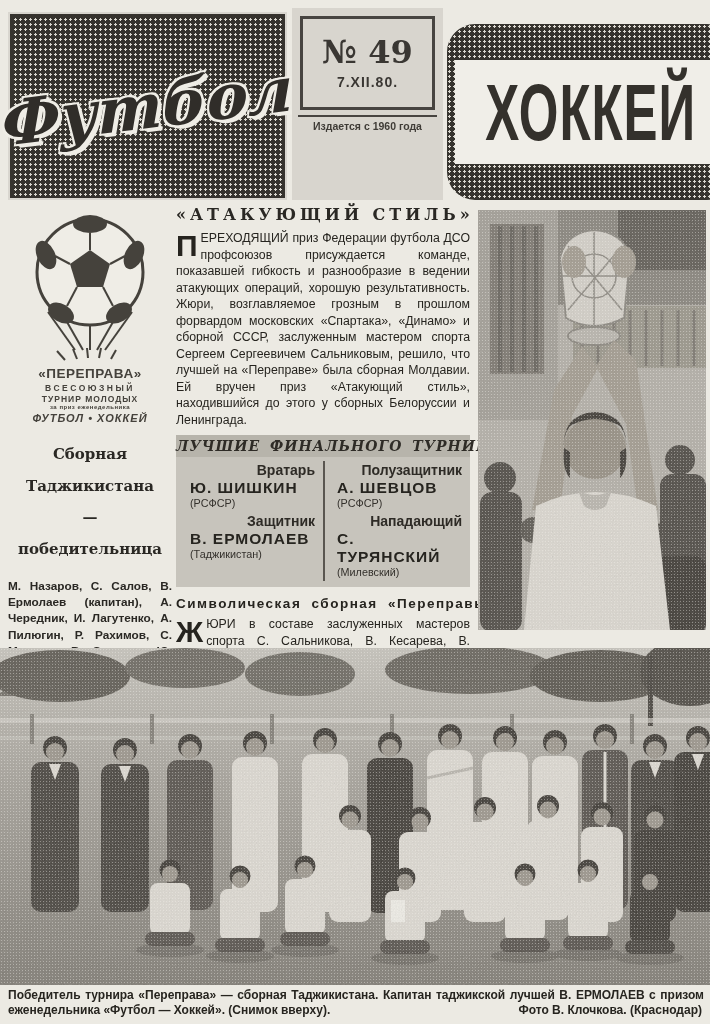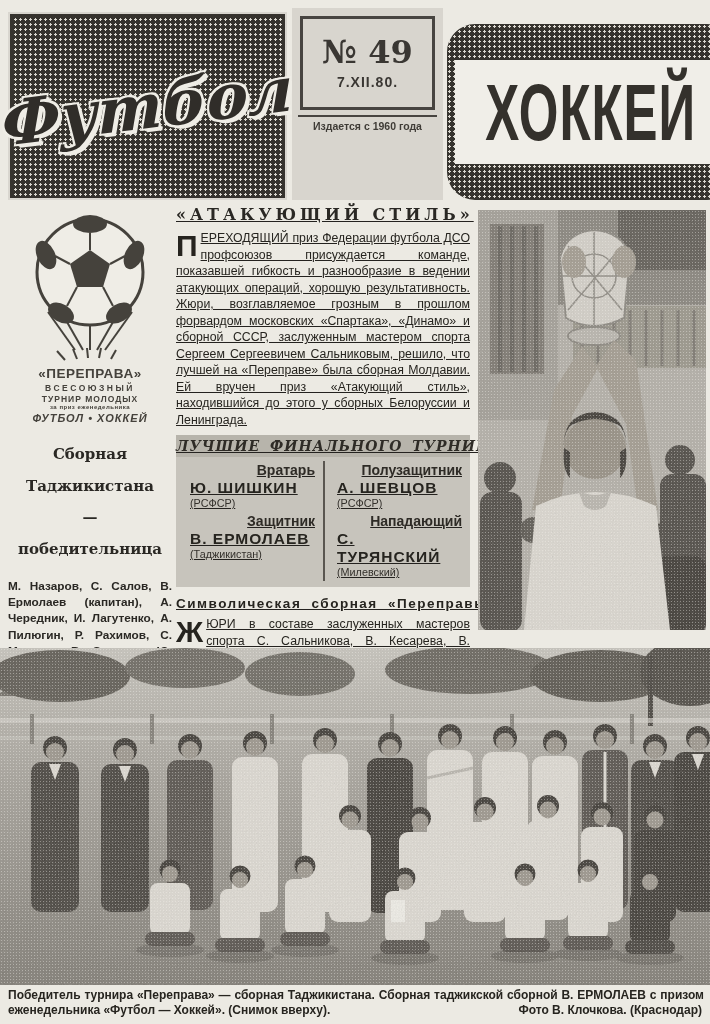--- a/index.html
+++ b/index.html
@@ -58,21 +58,21 @@
   .logo-sub1{font-weight:bold;font-size:8.5px;letter-spacing:2.5px;}
   .logo-sub2{font-weight:bold;font-size:8.5px;letter-spacing:1px;}
   .logo-sub3{font-weight:bold;font-size:6px;letter-spacing:.5px;}
   .logo-sub4{font-weight:bold;font-style:italic;font-size:11px;letter-spacing:1px;}
   .sb-head{margin-top:14px;font-family:"DejaVu Serif",serif;font-weight:bold;font-size:15px;color:#2a2824;line-height:2.1;}
   .sb-head .l1,.sb-head .l3{text-align:center;word-spacing:5px;}
   .sb-head .l2{text-align:center;}
   .roster{margin-top:10px;font-weight:bold;font-size:11.8px;line-height:1.38;text-align:justify;color:#2a2824;}
   .coach{margin-top:12px;font-weight:bold;font-size:11.8px;line-height:1.38;text-align:justify;color:#2a2824;}
   
-  .article-col{position:absolute;left:176px;top:205px;width:294px;text-decoration:underline;}
+  .article-col{position:absolute;left:176px;top:205px;width:294px;}
   .art-title{
     margin:0 0 6px;font-family:"DejaVu Serif",serif;font-weight:bold;font-size:16px;
     letter-spacing:4px;text-align:center;color:#2a2824;white-space:nowrap;
   }
   .body-text{margin:0;font-size:12.3px;line-height:16.5px;text-align:justify;color:#26241f;}
   .dropcap{float:left;font-weight:bold;font-size:30px;line-height:27px;padding:2px 3px 0 0;font-family:"Liberation Sans",sans-serif;}
   .best-table{margin-top:7px;background:#c7c4bc;}
   .bt-title{
     background:#b7b4ab;font-family:"DejaVu Serif",serif;font-style:italic;font-weight:bold;
     font-size:14px;letter-spacing:1px;word-spacing:4px;text-align:center;padding:3px 0;color:#2e2b26;
@@ -478,17 +478,17 @@
           <ellipse cx="405" cy="310" rx="34" ry="7"></ellipse>
         <ellipse cx="525" cy="308" rx="34" ry="7"></ellipse>
           <ellipse cx="588" cy="306" rx="34" ry="7"></ellipse>
         <ellipse cx="650" cy="310" rx="34" ry="7"></ellipse>
       </g>
       <rect width="710" height="337" filter="url(#grain2)"></rect>
     </svg>
   </figure>
 
   <footer class="caption">
-    <span class="cap-text">Победитель турнира «Переправа» — сборная Таджикистана. Сборная таджикской сборной В. ЕРМОЛАЕВ с призом еженедельника «Футбол — Хоккей». (Снимок вверху).</span>
+    <span class="cap-text">Победитель турнира «Переправа» — сборная Таджикистана. Капитан таджикской лучшей В. ЕРМОЛАЕВ с призом еженедельника «Футбол — Хоккей». (Снимок вверху).</span>
     <span class="credit">Фото В. Клочкова. (Краснодар)</span>
   </footer>
 
 </div>
 
 </body></html>

